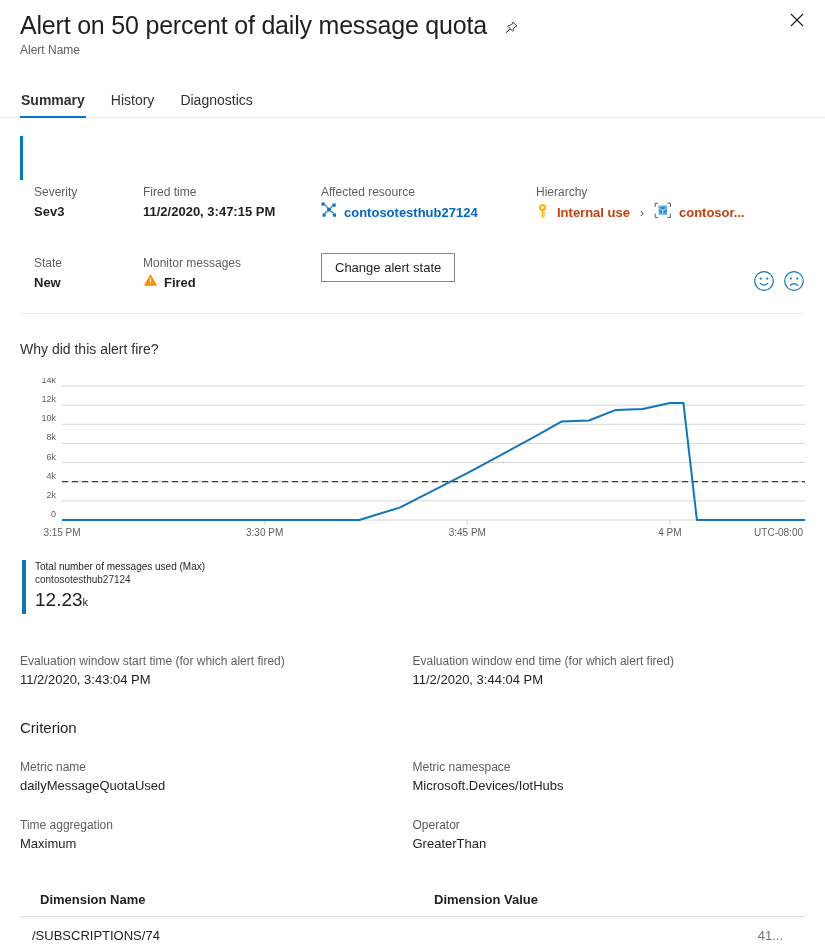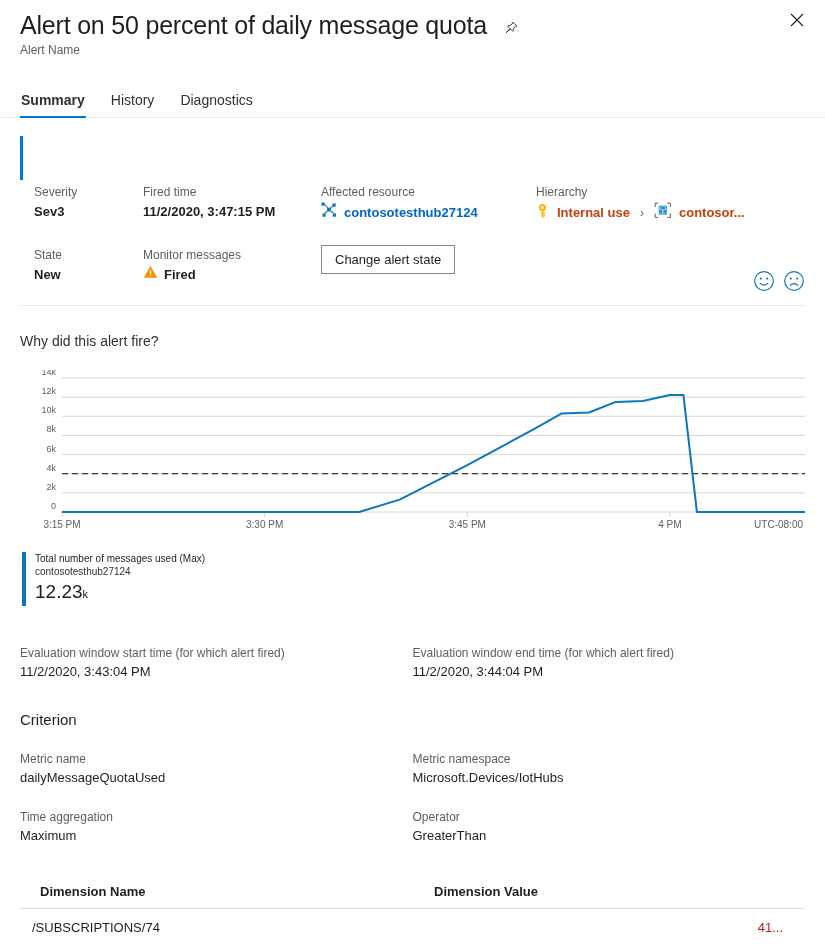--- a/index.html
+++ b/index.html
@@ -108,21 +108,21 @@
     font-weight: 600;
     cursor: pointer;
   }
   .with-icon { display: flex; align-items: center; gap: 7px; margin-top: 1px; }
   .hier { display: flex; align-items: center; gap: 7px; margin-top: 1px; }
   .hier .chev { color: #605e5c; font-size: 12px; margin: 0 3px; }
   .hier .hlink {
     font-size: 13px; font-weight: 600; color: #c2410c; cursor: pointer;
     white-space: nowrap;
   }
-  .srow2 { margin-top: 24px; justify-content: flex-end; }
+  .srow2 { margin-top: 32px; justify-content: flex-end; }
   .fired { display: flex; align-items: center; gap: 6px; margin-top: 1px; }
   .fired-text { font-size: 13px; font-weight: 700; color: #201f1e; }
   .btn-change {
     display: inline-block;
     border: 1px solid #8a8886;
     background: #ffffff;
     font-family: "Liberation Sans", sans-serif;
     font-size: 13px;
     color: #201f1e;
     padding: 6px 13px;
@@ -215,21 +215,21 @@
   .th-name { width: 394px; padding-left: 8px; }
   .th-value { flex: 1; }
   .trow {
     display: flex;
     padding: 11px 0 0 12px;
     align-items: baseline;
   }
   .td { font-size: 13px; color: #201f1e; }
   .td-name { width: 394px; }
   .td-value { flex: 1; }
-  .td-extra { color: #b91c1c; padding-right: 22px; }
+  .td-extra { color: #737373; padding-right: 22px; }
 </style>
 </head>
 <body>
 
 <div class="page">
 
   <div class="header">
     <div class="title-row">
       <div class="page-title">Alert on 50 percent of daily message quota</div>
       <div class="pin-btn">

